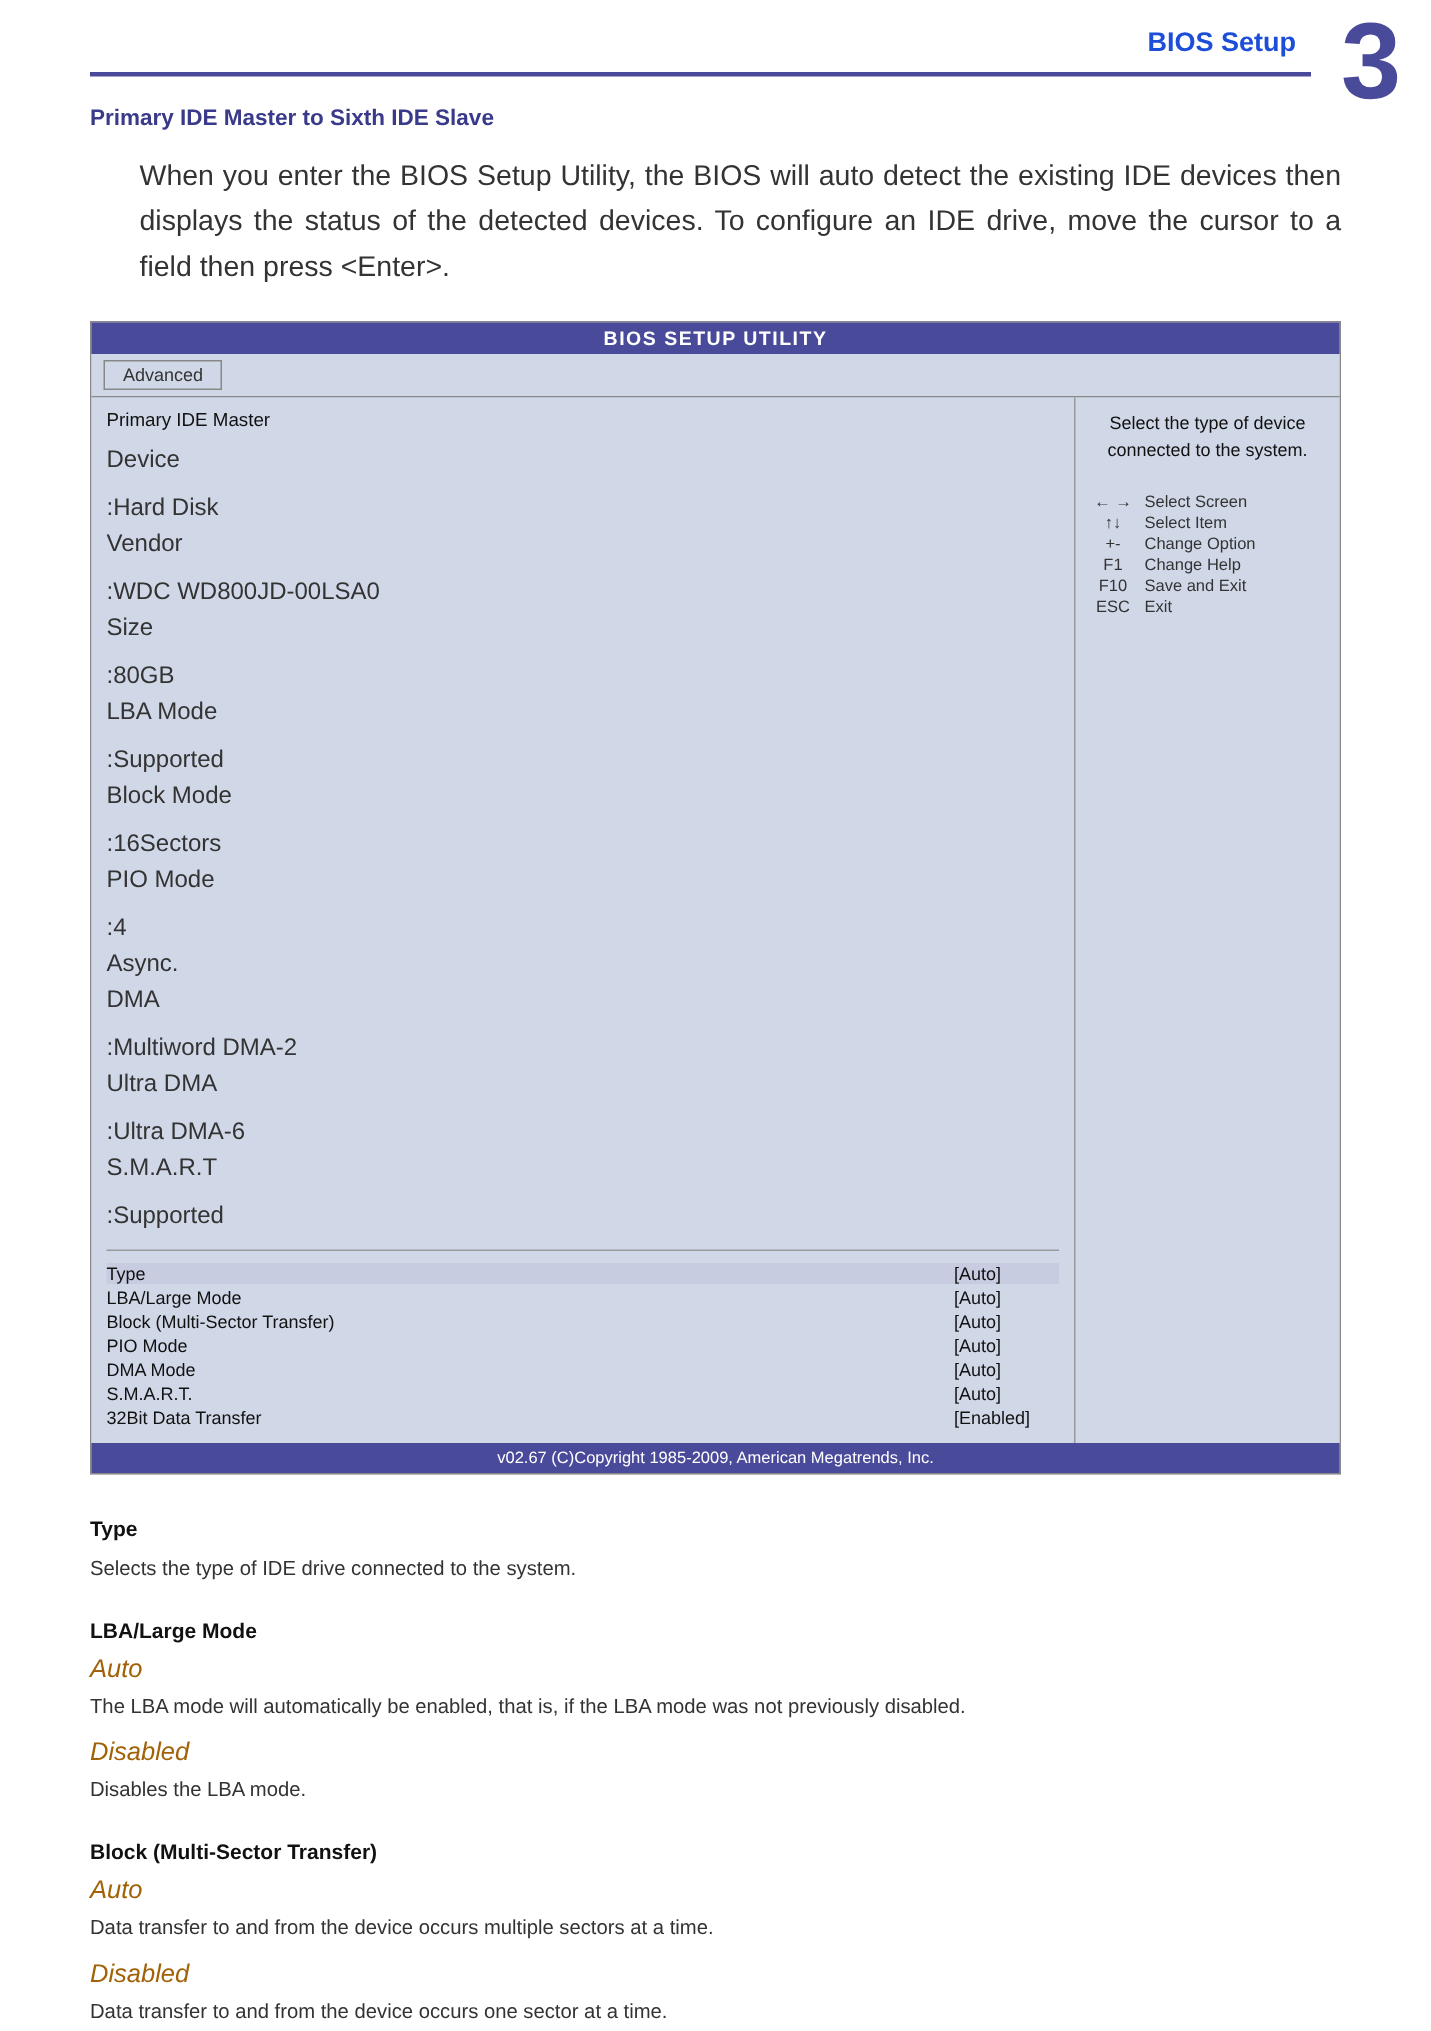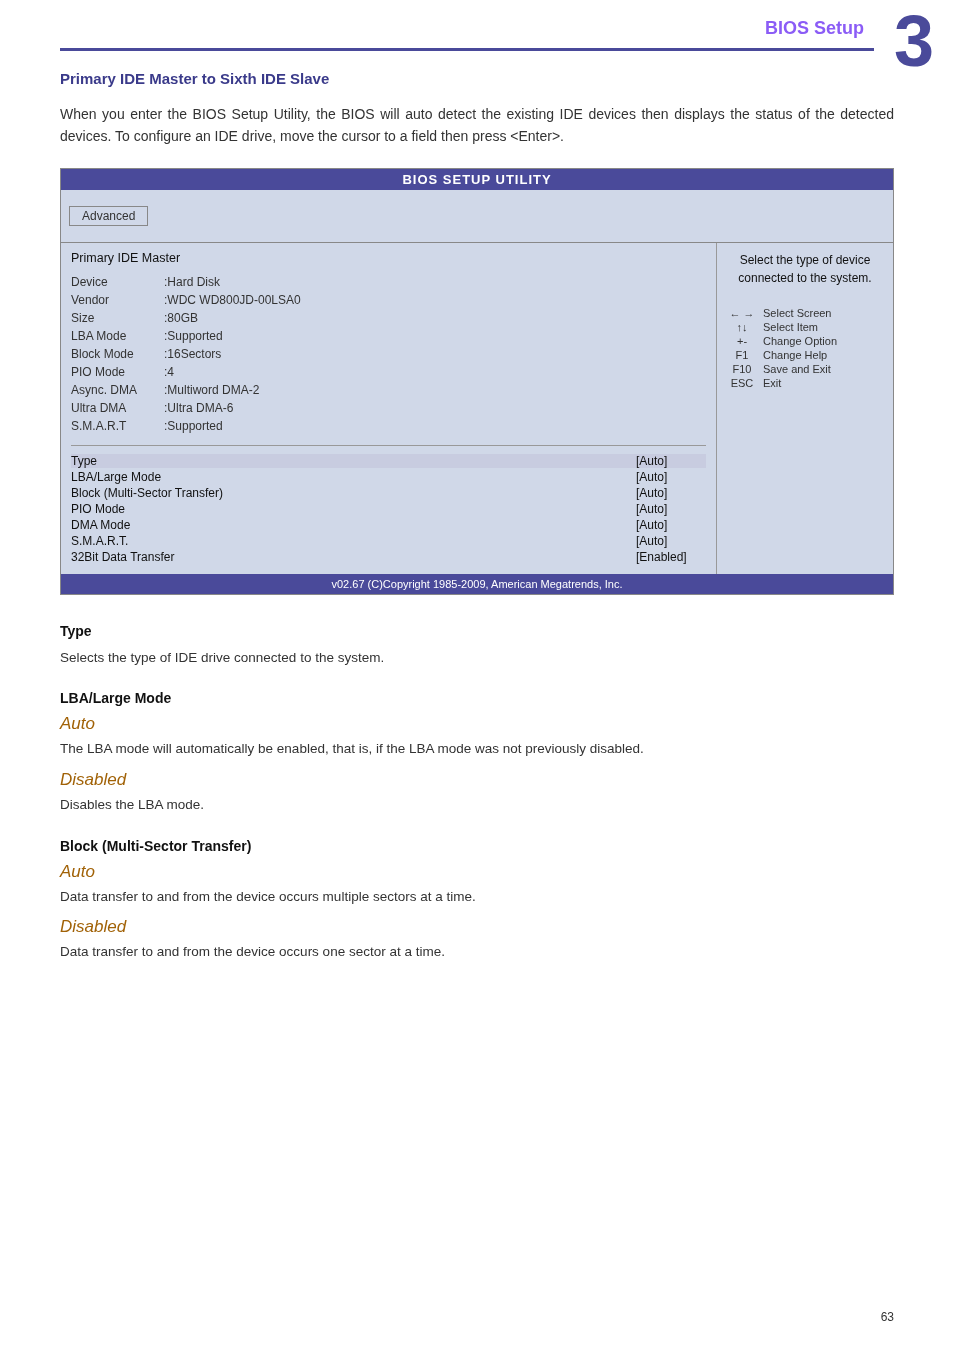--- a/index.html
+++ b/index.html
@@ -31,21 +31,21 @@
       left: 60px;
       right: 80px;
       height: 3px;
       background: #4a4a9a;
     }
 
     .bios-setup-label {
       position: absolute;
       top: 18px;
       right: 90px;
-      color: #8b5cf6;
+      color: #1d4ed8;
       font-size: 18px;
       font-weight: bold;
     }
 
     .chapter-number {
       position: absolute;
       top: 5px;
       right: 20px;
       font-size: 72px;
       font-weight: bold;
@@ -59,24 +59,25 @@
     }
 
     .section-title {
       color: #3a3a8a;
       font-size: 15px;
       font-weight: bold;
       margin-bottom: 16px;
     }
 
     .intro-text {
-      font-size: 14px;
+      font-size: 19px;
       line-height: 1.6;
       margin-bottom: 20px;
       text-align: justify;
+      margin-left: 33px;
     }
 
     
     .bios-box {
       border: 1px solid #888;
       margin-bottom: 28px;
       background: #d0d8e8;
     }
 
     .bios-box-header {
@@ -84,21 +85,21 @@
       color: #fff;
       text-align: center;
       padding: 3px;
       font-size: 13px;
       font-weight: bold;
       letter-spacing: 1px;
     }
 
     .bios-box-tabs {
       background: #d0d8e8;
-      padding: 16px 8px;
+      padding: 4px 8px;
       border-bottom: 1px solid #888;
     }
 
     .bios-tab {
       display: inline-block;
       background: #d0d8e8;
       border: 1px solid #888;
       padding: 2px 12px;
       font-size: 12px;
       color: #333;
@@ -125,21 +126,22 @@
     }
 
     .bios-device-info {
       margin-bottom: 10px;
     }
 
     .bios-device-row {
       display: flex;
       gap: 8px;
       line-height: 1.5;
-      font-size: 12px;
+      font-size: 16px;
+      flex-direction: column;
     }
 
     .bios-device-label {
       width: 85px;
       color: #333;
     }
 
     .bios-device-value {
       color: #333;
     }

